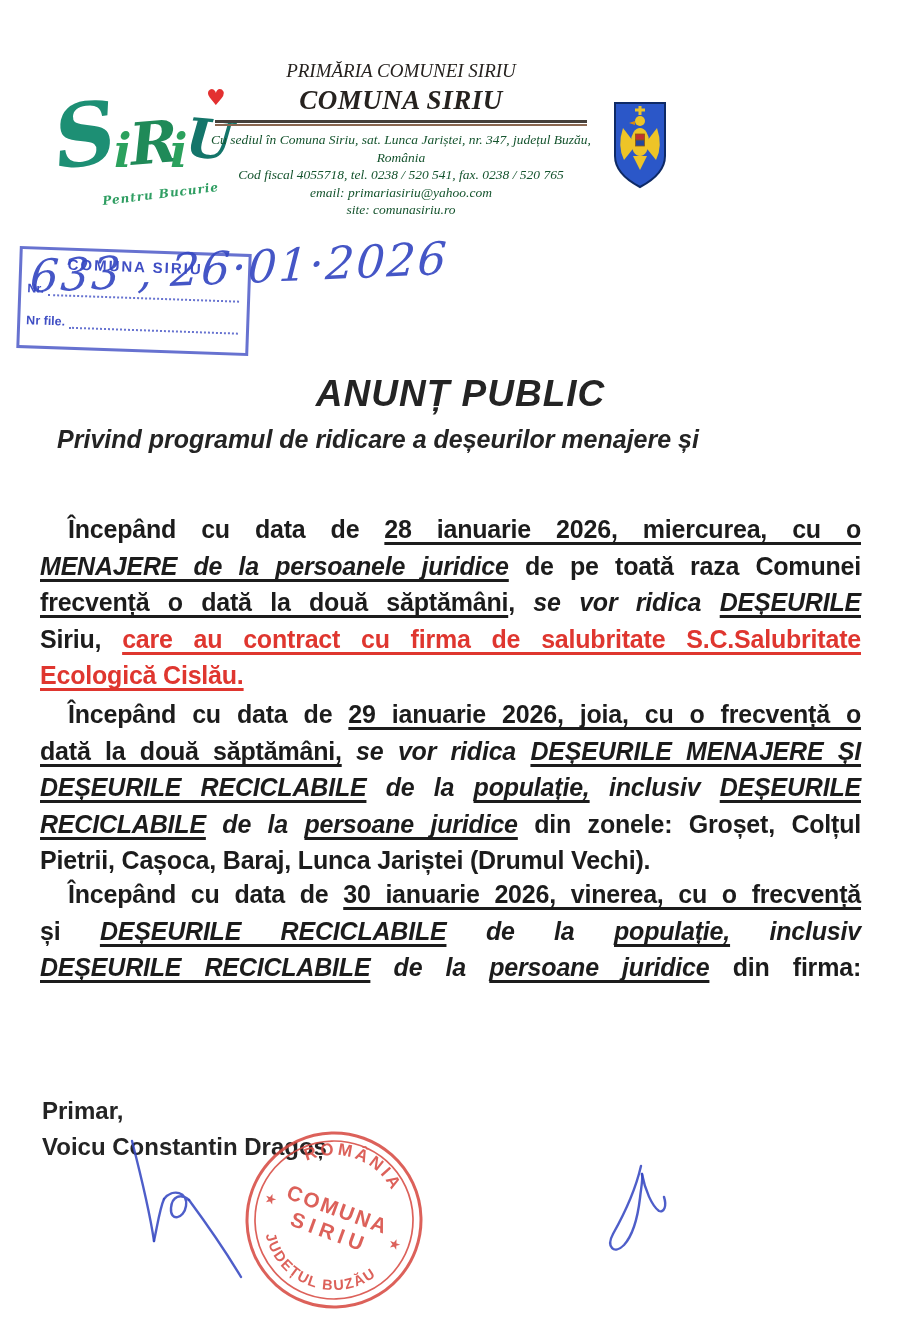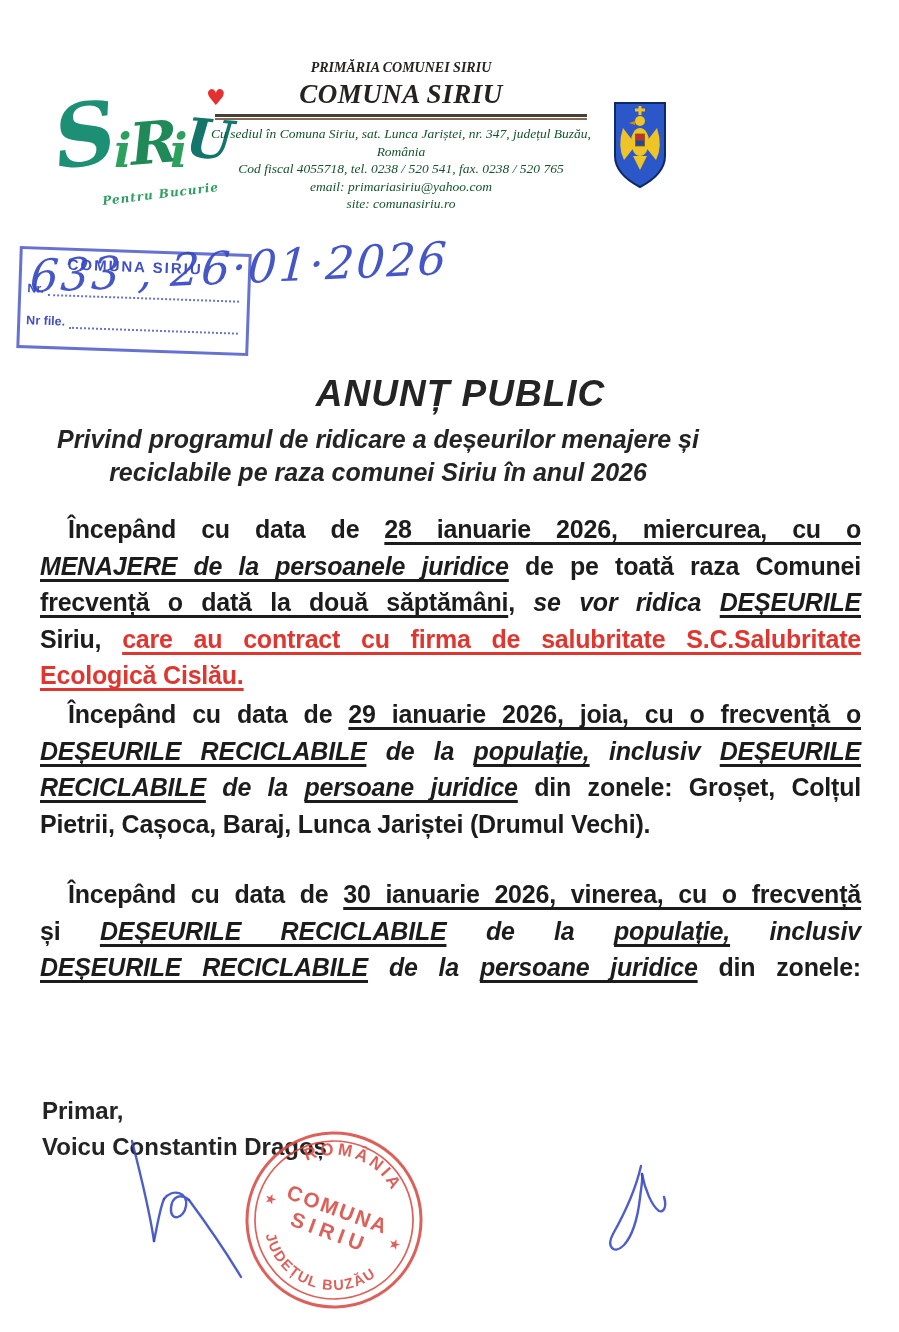--- a/index.html
+++ b/index.html
@@ -1,21 +1,21 @@
 <!DOCTYPE html>
 <html style="--red-text: #df362f; --stamp-blue: #2c3cbe; --ink-blue: #3648c2; --stamp-red: #d84c44; --body-text: #1c1c1c;"><head>
 <meta charset="utf-8">
 <style>
   html,body{margin:0;padding:0;background:#fff;}
   .page{position:relative;width:899px;height:1332px;background:#ffffff;overflow:hidden;
         font-family:"Liberation Sans",sans-serif;color:var(--body-text,#1c1c1c);}
 
   
   .lh-center{position:absolute;left:205px;top:60px;width:392px;text-align:center;color:#26221f;}
-  .lh-inst{font-family:"Liberation Serif",serif;font-style:italic;font-weight:700;font-size:14px;}
+  .lh-inst{font-family:"Liberation Serif",serif;font-style:italic;font-weight:400;font-size:19px;}
   .lh-commune{font-family:"Liberation Serif",serif;font-style:italic;font-weight:700;font-size:27px;margin-top:3px;letter-spacing:.5px;}
   .lh-rule{height:1px;border-top:3px solid #46403a;border-bottom:2px solid #8a6750;margin:4px 10px 5px;}
   .lh-addr{font-family:"Liberation Serif",serif;font-style:italic;font-size:13.5px;line-height:17.5px;color:#14532d;}
 
   
   .logo{position:absolute;left:56px;top:90px;width:175px;height:120px;}
   .logo span{position:absolute;font-family:"DejaVu Serif",serif;font-style:italic;font-weight:700;line-height:1;}
   .lg-S{left:-2px;top:2px;font-size:86px;color:#1d8f74;transform:rotate(-8deg);}
   .lg-i1{left:58px;top:38px;font-size:46px;color:#2ba15d;}
   .lg-R{left:74px;top:24px;font-size:58px;color:#1f8a58;transform:rotate(-5deg);}
@@ -114,40 +114,40 @@
     <div class="rs-row file">
       <span>Nr file.</span>
       <span class="rs-leader"></span>
     </div>
   </div>
   <div class="handwriting">633 , 26·01·2026</div>
 
   <h1 class="doc-title" style="margin:11px;">ANUNȚ PUBLIC</h1>
   <div class="doc-subtitle">
     <div>Privind programul de ridicare a deșeurilor menajere și</div>
-    <div>reciclabile pe raza comunei Siriu în anul 2026</div>
   </div>
 
   <div class="para p0">
       <div class="pline pfirst"><span class="">Începând cu data de </span><span class="un">28 ianuarie 2026, miercurea, cu o</span></div>
       <div class="pline"><span class="it un">MENAJERE de la persoanele juridice</span><span class=""> de pe toată raza Comunei</span></div>
       <div class="pline"><span class="un">frecvență o dată la două săptămâni</span><span class="">, </span><span class="it">se vor ridica </span><span class="it un">DEȘEURILE</span></div>
       <div class="pline"><span class="">Siriu, </span><span class="red un">care au contract cu firma de salubritate S.C.Salubritate</span></div>
       <div class="pline plast"><span class="red un">Ecologică Cislău.</span></div>
     </div>
   <div class="para p1">
       <div class="pline pfirst"><span class="">Începând cu data de </span><span class="un">29 ianuarie 2026, joia, cu o frecvență o</span></div>
+      <div class="pline"><span class="un">dată la două săptămâni,</span><span class=""> </span><span class="it">se vor ridica </span><span class="it un">DEȘEURILE MENAJERE ȘI</span></div>
       <div class="pline"><span class="it un">DEȘEURILE RECICLABILE</span><span class="it"> de la </span><span class="it un">populație,</span><span class="it"> inclusiv </span><span class="it un">DEȘEURILE</span></div>
       <div class="pline"><span class="it un">RECICLABILE</span><span class="it"> de la </span><span class="it un">persoane juridice</span><span class=""> din zonele: Groșet, Colțul</span></div>
       <div class="pline plast"><span class="">Pietrii, Cașoca, Baraj, Lunca Jariștei (Drumul Vechi).</span></div>
     </div>
   <div class="para p2">
       <div class="pline pfirst"><span class="">Începând cu data de </span><span class="un">30 ianuarie 2026, vinerea, cu o frecvență</span></div>
       <div class="pline"><span class="">și </span><span class="it un">DEȘEURILE RECICLABILE</span><span class="it"> de la </span><span class="it un">populație,</span><span class="it"> inclusiv</span></div>
-      <div class="pline"><span class="it un">DEȘEURILE RECICLABILE</span><span class="it"> de la </span><span class="it un">persoane juridice</span><span class=""> din zonele:</span></div>
+      <div class="pline"><span class="it un">DEȘEURILE RECICLABILE</span><span class="it"> de la </span><span class="it un">persoane juridice</span><span class=""> din firma:</span></div>
     </div>
 
   <div class="sigblock sig-left">
     <div>Primar,</div>
     <div>Voicu Constantin Dragoș</div>
   </div>
 
   <svg class="roundstamp" width="196" height="196" viewBox="0 0 196 196">
     <g transform="rotate(20 98 98)">
       <circle class="rs-circle" cx="98" cy="98" r="87" stroke-width="3"></circle>

